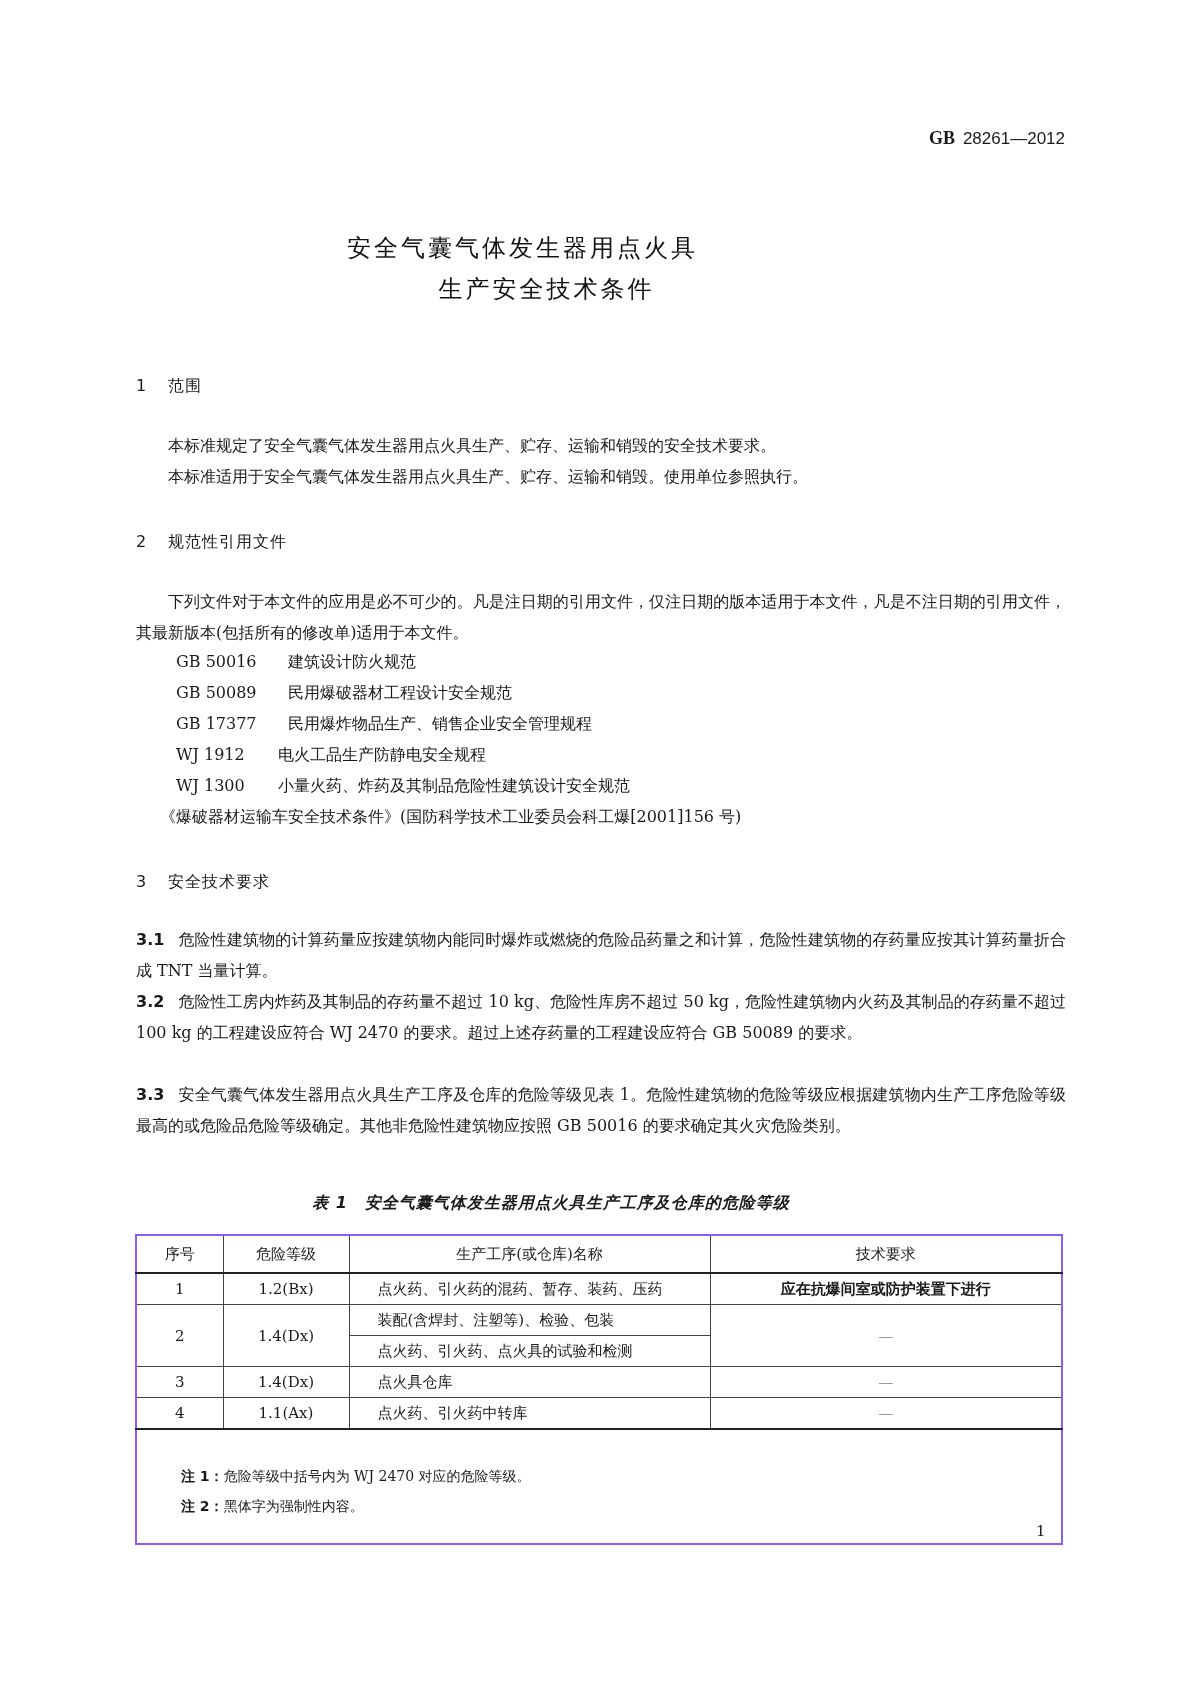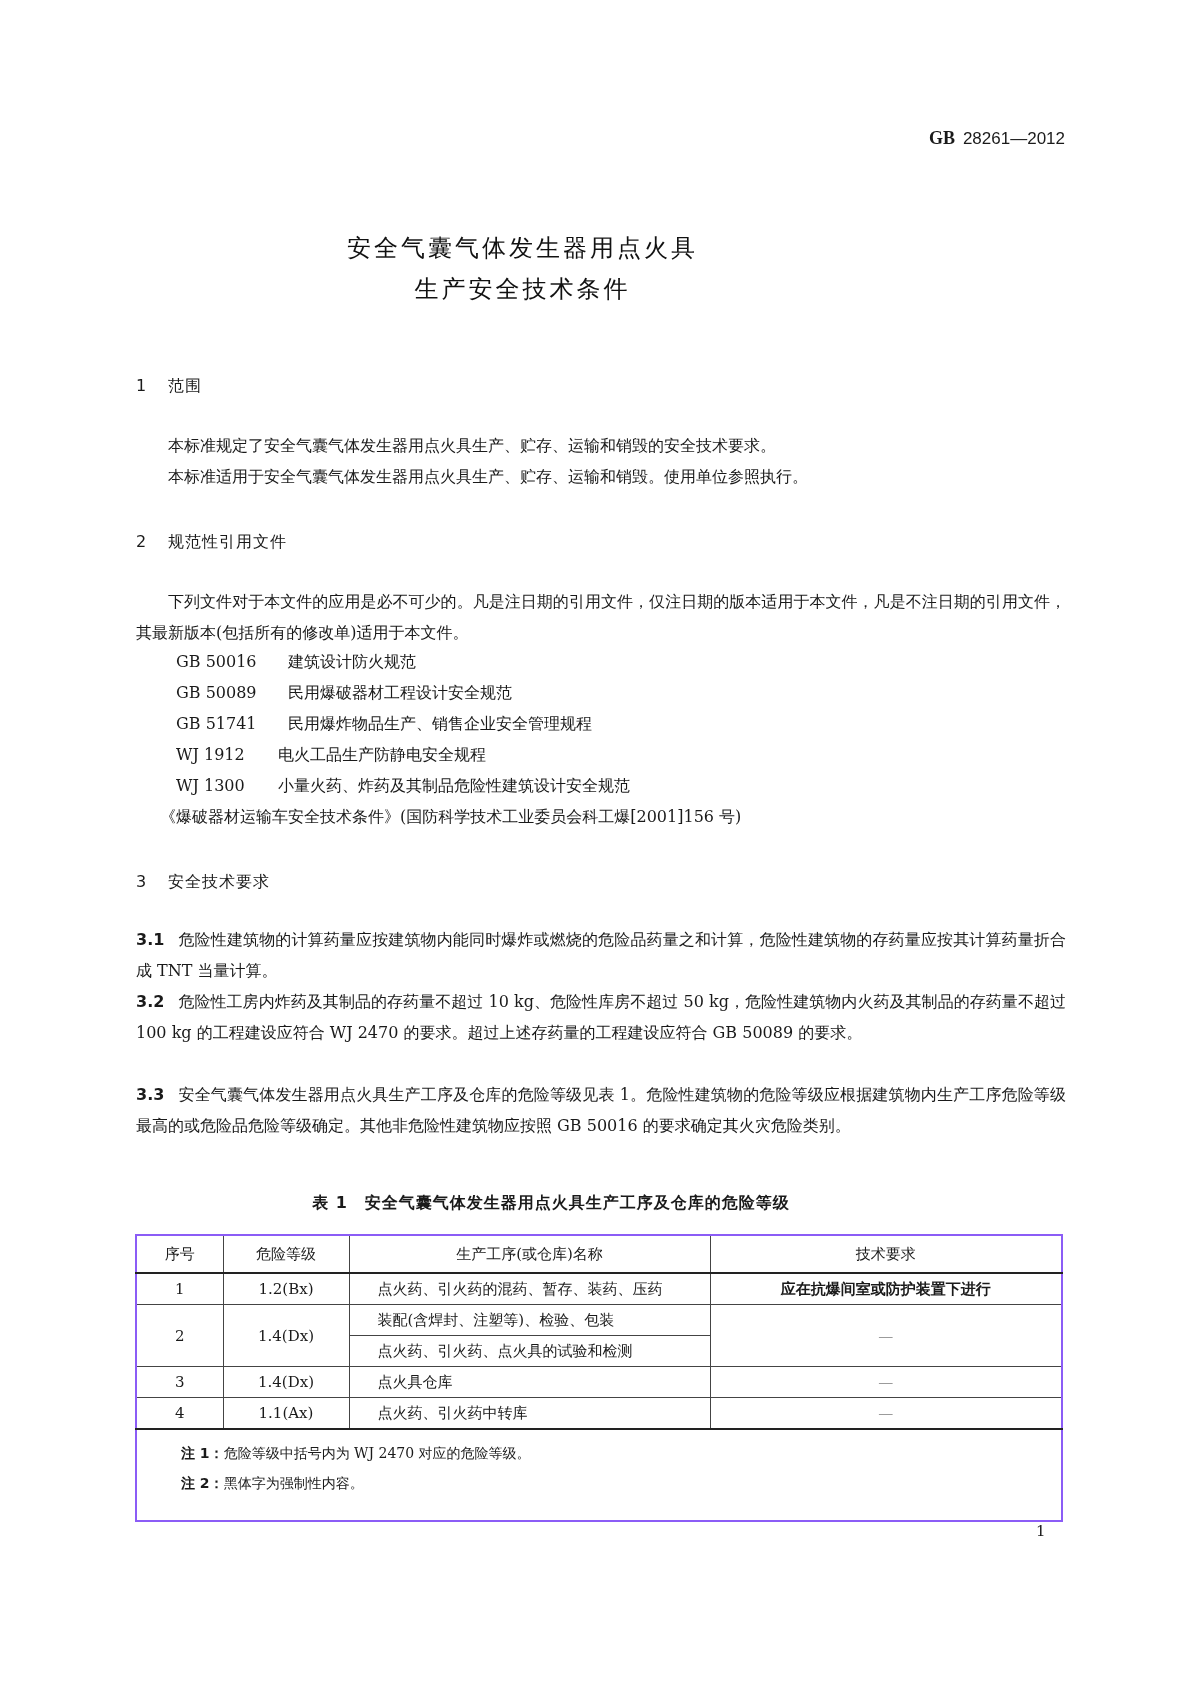--- a/index.html
+++ b/index.html
@@ -9,49 +9,49 @@
   .std-no b { font-family: "Liberation Serif", serif; font-weight: bold; font-size: 18px; margin-right: 8px; margin-top: 7px; }
   .title { left: 0; width: 1045px; text-align: center; font-family: "DejaVu Sans", sans-serif; font-size: 24px; letter-spacing: 3px; color: #111; }
   .h { left: 136px; font-family: "DejaVu Sans", sans-serif; font-size: 16px; letter-spacing: 1px; }
   .h .num { display: inline-block; width: 32px; }
   .p { left: 136px; width: 930px; font-size: 16px; line-height: 31px; }
   .indent { text-indent: 32px; }
   .ref { left: 176px; font-size: 16px; }
   .ref .code { display: inline-block; min-width: 112px; }
   .clause { font-family: "DejaVu Sans", sans-serif; font-weight: bold; margin-right: 14px; }
   .justify { text-align: justify; text-align-last: left; }
-  .tcap { left: 0; width: 1102px; text-align: center; font-family: "DejaVu Sans", sans-serif; font-weight: bold; font-size: 16px; letter-spacing: 1px; }
+  .tcap { left: 0; width: 1102px; text-align: center; font-family: "DejaVu Sans", sans-serif; font-weight: bold; font-size: 16px; letter-spacing: 1px; font-style: italic; }
   table.t1 { position: absolute; left: 135px; top: 1234px; width: 928px; border-collapse: collapse; font-size: 15px; border: 2px solid #8b5cf6; }
   table.t1 td { border: 1px solid #444; text-align: center; height: 30px; padding: 0; }
   table.t1 td.left { text-align: left; padding-left: 28px; margin-top: 16px; }
   table.t1 tr.hdr td { height: 36px; border-bottom: 2px solid #222; }
   table.t1 tr.last td { border-bottom: 2px solid #222; }
   table.t1 td.bold { font-family: Liberation Sans, sans-serif; font-weight: bold; }
   table.t1 td.dash { color: #999; }
-  table.t1 td.notes { text-align: left; padding: 8px 0 22px 44px; height: auto; font-size: 14px; line-height: 30px; }
+  table.t1 td.notes { text-align: left; padding: 31px 0 22px 44px; height: auto; font-size: 14px; line-height: 30px; }
   .note-label { font-family: "DejaVu Sans", sans-serif; font-weight: bold; }
   .pageno { left: 1036px; top: 1522px; font-size: 15px; }
 </style>
 </head>
 <body>
 
 <div class="abs std-no"><b>GB</b><span>28261—2012</span></div>
 
 <div class="abs title" style="top:232px;">安全气囊气体发生器用点火具</div>
-<div class="abs title" style="top:273px;">生产安全技术条件</div>
+<div class="abs title" style="top:273px;margin-left:24px;">生产安全技术条件</div>
 
 <div class="abs h" style="top:376px;"><span class="num">1</span><span>范围</span></div>
 <div class="abs p indent" style="top:430px;">本标准规定了安全气囊气体发生器用点火具生产、贮存、运输和销毁的安全技术要求。</div>
 <div class="abs p indent" style="top:461px;">本标准适用于安全气囊气体发生器用点火具生产、贮存、运输和销毁。使用单位参照执行。</div>
 
 <div class="abs h" style="top:532px;"><span class="num">2</span><span>规范性引用文件</span></div>
 <div class="abs p indent justify" style="top:586px;">下列文件对于本文件的应用是必不可少的。凡是注日期的引用文件，仅注日期的版本适用于本文件，凡是不注日期的引用文件，其最新版本(包括所有的修改单)适用于本文件。</div>
 <div class="abs ref" style="top:652px;"><span class="code">GB 50016</span><span>建筑设计防火规范</span></div>
 <div class="abs ref" style="top:683px;"><span class="code">GB 50089</span><span>民用爆破器材工程设计安全规范</span></div>
-<div class="abs ref" style="top:714px;"><span class="code">GB 51741</span><span>民用爆炸物品生产、销售企业安全管理规程</span></div>
+<div class="abs ref" style="top:714px;"><span class="code">GB 17377</span><span>民用爆炸物品生产、销售企业安全管理规程</span></div>
 <div class="abs ref" style="top:745px;"><span class="code" style="min-width:102px">WJ 1912</span><span>电火工品生产防静电安全规程</span></div>
 <div class="abs ref" style="top:776px;"><span class="code" style="min-width:102px">WJ 1300</span><span>小量火药、炸药及其制品危险性建筑设计安全规范</span></div>
 <div class="abs ref" style="top:807px; left:160px;text-align:center;">《爆破器材运输车安全技术条件》(国防科学技术工业委员会科工爆[2001]156 号)</div>
 
 <div class="abs h" style="top:872px;"><span class="num">3</span><span>安全技术要求</span></div>
 <div class="abs p justify" style="top:924px;"><span class="clause">3.1</span><span>危险性建筑物的计算药量应按建筑物内能同时爆炸或燃烧的危险品药量之和计算，危险性建筑物的存药量应按其计算药量折合成 TNT 当量计算。</span></div>
 <div class="abs p justify" style="top:986px;"><span class="clause">3.2</span><span>危险性工房内炸药及其制品的存药量不超过 10 kg、危险性库房不超过 50 kg，危险性建筑物内火药及其制品的存药量不超过 100 kg 的工程建设应符合 WJ 2470 的要求。超过上述存药量的工程建设应符合 GB 50089 的要求。</span></div>
 <div class="abs p justify" style="top:1079px;"><span class="clause">3.3</span><span>安全气囊气体发生器用点火具生产工序及仓库的危险等级见表 1。危险性建筑物的危险等级应根据建筑物内生产工序危险等级最高的或危险品危险等级确定。其他非危险性建筑物应按照 GB 50016 的要求确定其火灾危险类别。</span></div>
 
 <div class="abs tcap" style="top:1193px;">表 1　安全气囊气体发生器用点火具生产工序及仓库的危险等级</div>

